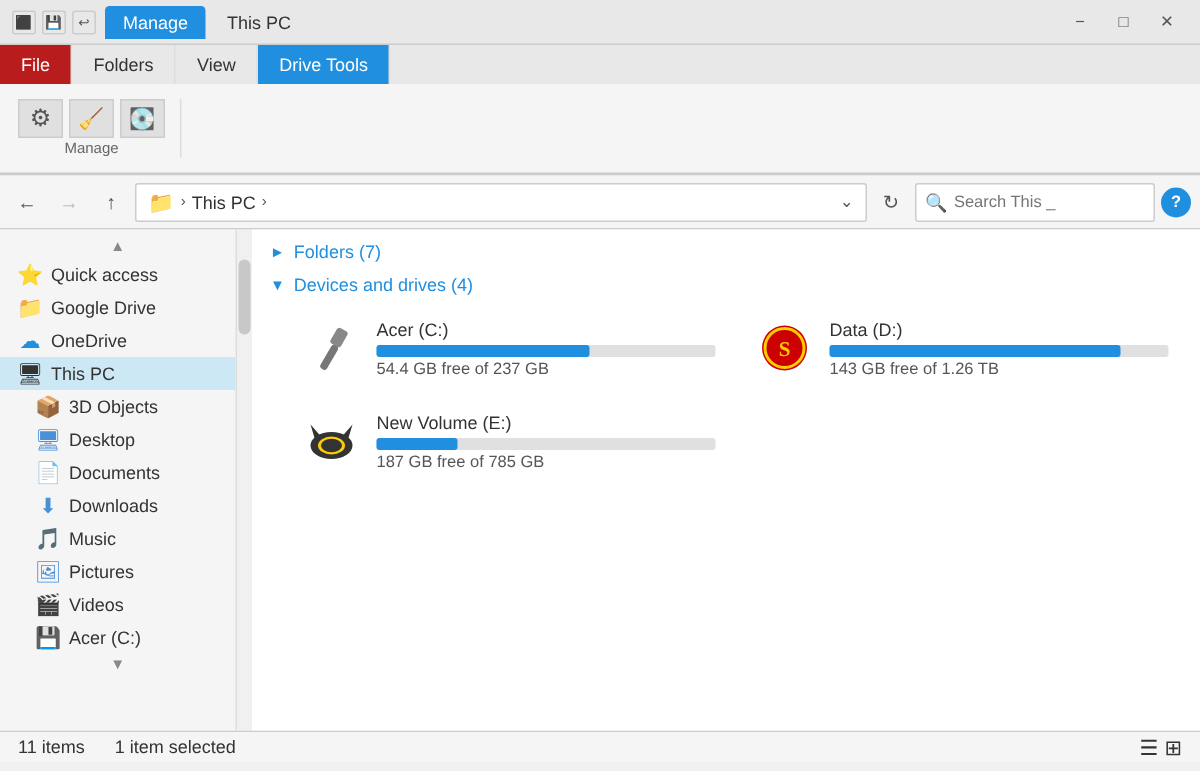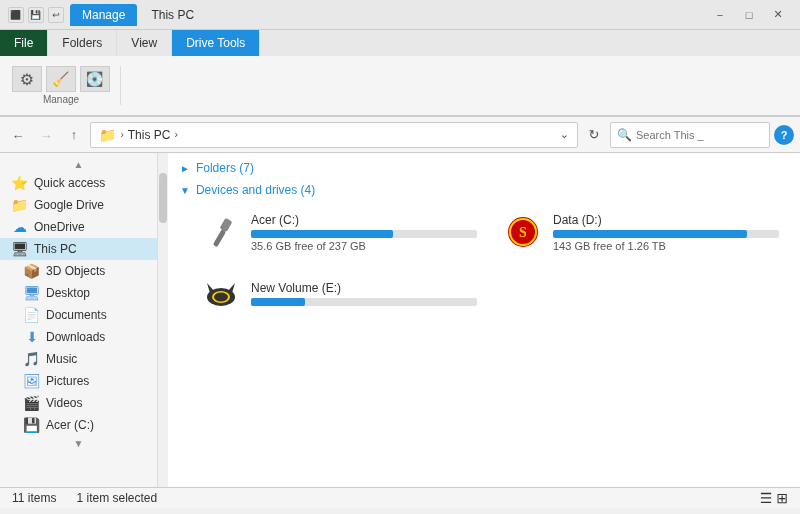--- a/index.html
+++ b/index.html
@@ -43,21 +43,21 @@
     .ribbon-tab {
       padding: 0 14px;
       display: flex;
       align-items: center;
       font-size: 12px;
       cursor: pointer;
       color: #333;
       border-right: 1px solid #ddd;
     }
     .ribbon-tab.active-file {
-      background: #14532d;
+      background: #b91c1c;
       color: white;
     }
     .ribbon-tab.active-manage {
       background: #218fdf;
       color: white;
       text-align: center;
     }
     .ribbon-content {
       height: 60px;
       background: #f5f5f5;
@@ -388,21 +388,21 @@
 
             <rect x="20" y="6" width="8" height="12" rx="2" fill="#888" transform="rotate(30 24 12)"></rect>
             <rect x="15" y="16" width="5" height="18" rx="2" fill="#777" transform="rotate(30 17 25)"></rect>
           </svg>
         </div>
         <div class="drive-info">
           <div class="drive-name">Acer (C:)</div>
           <div class="drive-bar-bg">
             <div class="drive-bar-fill" style="width:63%;"></div>
           </div>
-          <div class="drive-size">35.6 GB free of 237 GB</div>
+          <div class="drive-size">54.4 GB free of 237 GB</div>
         </div>
       </div>
 
       <div class="drive-item">
         <div class="drive-icon">
           <svg width="38" height="38" viewBox="0 0 38 38">
 
             <ellipse cx="19" cy="19" rx="15" ry="15" fill="#cc0000"></ellipse>
             <ellipse cx="19" cy="19" rx="13" ry="13" fill="#cc0000" stroke="#ffcc00" stroke-width="2"></ellipse>
             <text x="19" y="24" text-anchor="middle" font-size="14" font-weight="bold" fill="#ffcc00" font-family="serif">S</text>
@@ -429,20 +429,21 @@
 
             <ellipse cx="19" cy="22" rx="9" ry="6" fill="#ffcc00"></ellipse>
             <ellipse cx="19" cy="22" rx="7" ry="4.5" fill="#333"></ellipse>
           </svg>
         </div>
         <div class="drive-info">
           <div class="drive-name">New Volume (E:)</div>
           <div class="drive-bar-bg">
             <div class="drive-bar-fill" style="width:24%;"></div>
           </div>
+          <div class="drive-size">187 GB free of 785 GB</div>
         </div>
       </div>
 
 
     </div>
   </div>
 </div>
 
 <div class="status-bar">
   <span>11 items</span>

